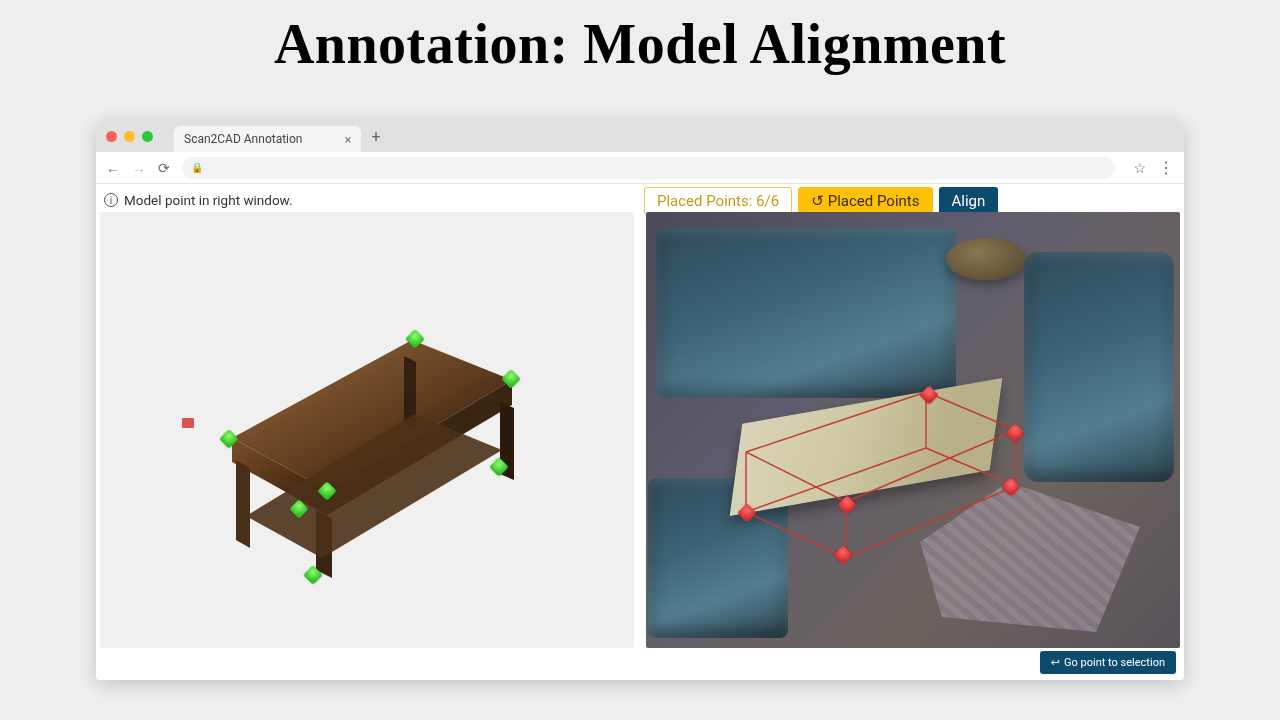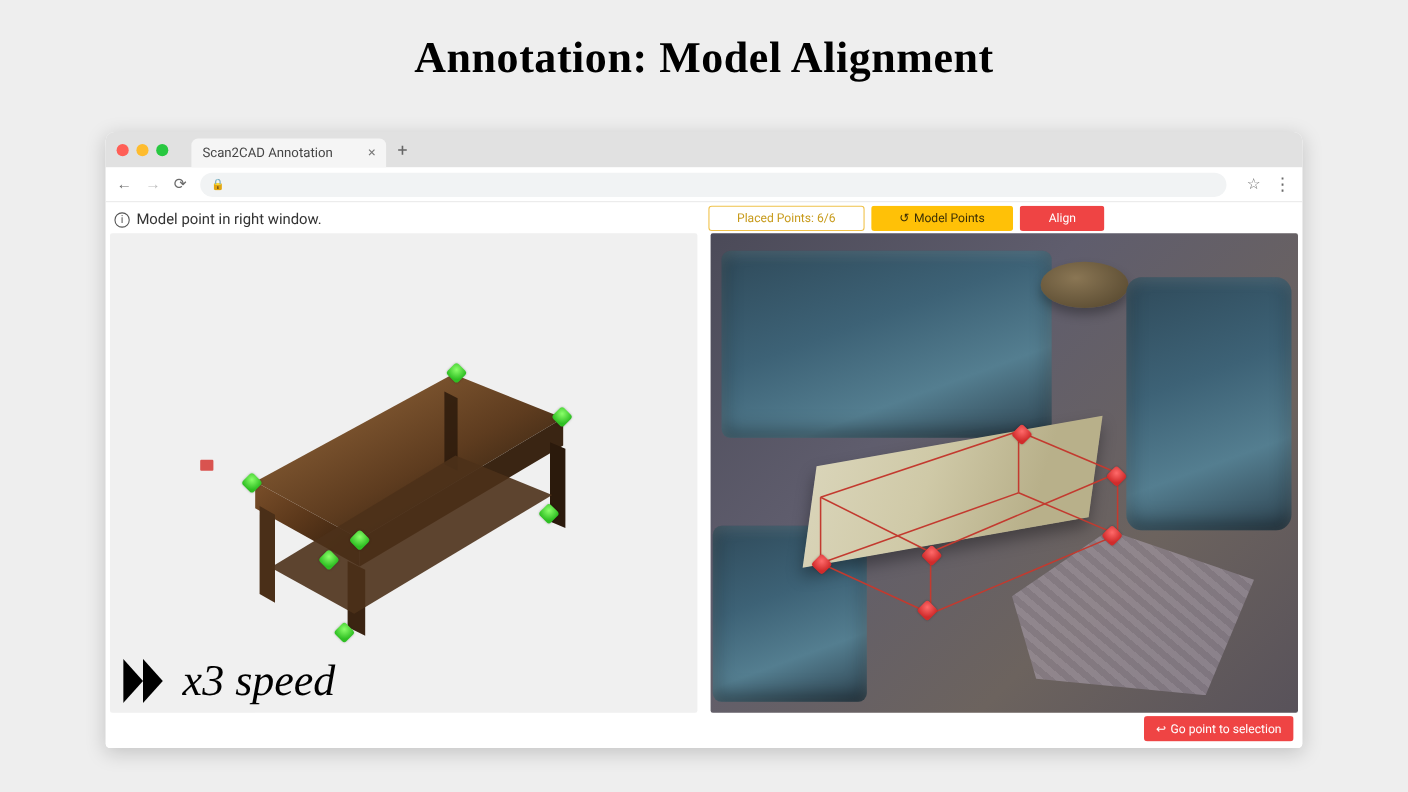--- a/index.html
+++ b/index.html
@@ -7,24 +7,24 @@
   width: 1280px;
   height: 720px;
   background: #eeeeee;
   font-family: -apple-system, BlinkMacSystemFont, "Segoe UI", Roboto, sans-serif;
   overflow: hidden;
   position: relative;
 }
 .slide-title {
   font-family: Georgia, "Times New Roman", serif;
   font-weight: 700;
-  font-size: 40px;
+  font-size: 56px;
   text-align: center;
   color: #000;
-  padding-top: 28px;
+  padding-top: 12px;
   padding-bottom: 10px;
   letter-spacing: 0.5px;
 }
 .browser-window {
   position: absolute;
   left: 96px;
   top: 120px;
   width: 1088px;
   height: 560px;
   background: #fff;
@@ -47,21 +47,21 @@
 .tab {
   margin-left: 14px;
   background: #f5f5f5;
   height: 26px;
   border-radius: 6px 6px 0 0;
   padding: 0 10px;
   display: flex;
   align-items: center;
   font-size: 12px;
   color: #444;
-  gap: 32px;
+  gap: 42px;
   align-self: flex-end;
 }
 .tab-close { color: #777; font-size: 13px; cursor: pointer; }
 .new-tab { margin-left: 10px; color: #666; font-size: 16px; cursor: pointer; }
 .toolbar {
   height: 32px;
   background: #fff;
   border-bottom: 1px solid #e4e4e4;
   display: flex;
   align-items: center;
@@ -103,32 +103,32 @@
   width: 14px; height: 14px; border: 1.2px solid #555; border-radius: 50%;
   font-size: 10px; display: flex; align-items: center; justify-content: center; color: #555;
 }
 .controls {
   position: absolute;
   left: 548px; top: 3px;
   display: flex; gap: 6px;
   align-items: center;
 }
 .btn {
-  font-size: 11px;
-  padding: 4px 25px;
+  font-size: 15px;
+  padding: 4px 12px;
   border-radius: 3px;
   border: 1px solid transparent;
   cursor: pointer;
   display: flex; align-items: center; gap: 4px;
 }
 .btn-outline {
   background: #fff; border-color: #f0c24b; color: #c79a1a;
 }
 .btn-warning { background: #ffc107; color: #3a2e06; }
-.btn-primary { background: #ef4444; color: #fff; }
+.btn-primary { background: #0c4a6e; color: #fff; }
 
 .panes {
   position: absolute;
   top: 28px; left: 4px; right: 4px; bottom: 32px;
   display: flex; gap: 12px;
 }
 .pane {
   flex: 1;
   position: relative;
   border-radius: 2px;
@@ -253,21 +253,21 @@
       <div class="status-msg">
         <span class="info-icon">i</span>
         <span>Model point in right window.</span>
       </div>
     </div>
 
     <div class="controls">
       <div class="btn btn-outline">Placed Points: 6/6</div>
       <div class="btn btn-warning">
         <span>↺</span>
-        <span>Model Points</span>
+        <span>Placed Points</span>
       </div>
       <div class="btn btn-primary">Align</div>
     </div>
 
     <div class="panes">
 
       <div class="pane left">
         <div class="table3d">
           
           <svg width="330" height="280" viewBox="0 0 330 280">
@@ -301,29 +301,20 @@
           <div class="marker" style="left:216px; top:22px"></div>
           <div class="marker" style="left:312px; top:62px"></div>
           <div class="marker" style="left:300px; top:150px"></div>
           <div class="marker" style="left:128px; top:174px"></div>
           <div class="marker" style="left:30px; top:122px"></div>
           <div class="marker" style="left:100px; top:192px"></div>
           <div class="marker" style="left:114px; top:258px"></div>
           <div class="handle-delete" style="left:-10px; top:108px"></div>
         </div>
 
-        <div class="speed-badge">
-          <span class="ff-icon">
-            <svg width="44" height="40" viewBox="0 0 44 40">
-                <polygon points="0,0 18,20 0,40" fill="#000"></polygon>
-                <polygon points="18,0 36,20 18,40" fill="#000"></polygon>
-              </svg>
-          </span>
-          <span>x3 speed</span>
-        </div>
       </div>
 
       <div class="pane right">
         <div class="sofa main"></div>
         <div class="round-table"></div>
         <div class="sofa arm"></div>
         <div class="sofa small"></div>
         <div class="floor-rug"></div>
 
         <div class="scan-table">

